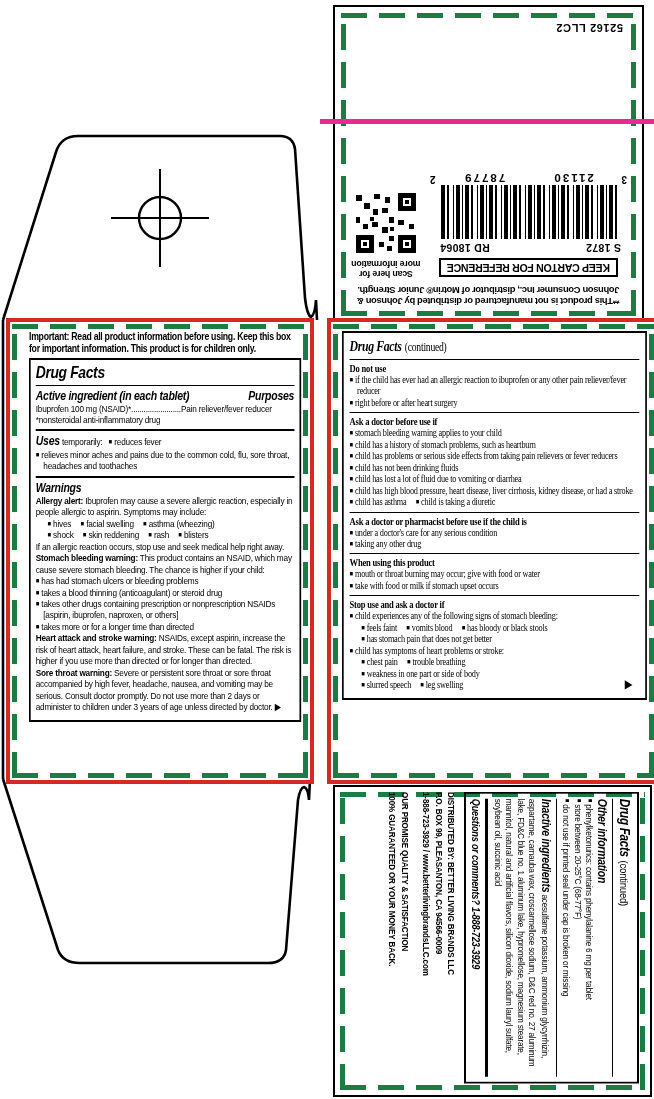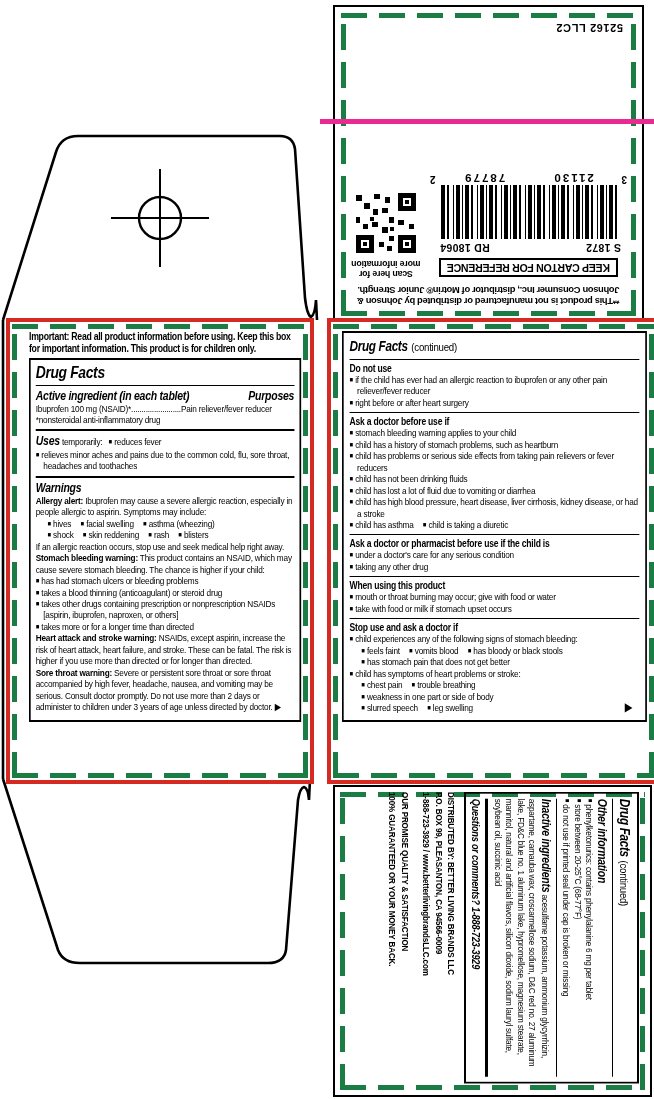--- a/index.html
+++ b/index.html
@@ -58,21 +58,21 @@
   #lp .gdash,#rp .gdash{inset:2px;}
   .lp-content{position:absolute;left:11px;top:9px;right:9px;bottom:9px;padding-left:8px;}
   .imp{font-weight:700;font-size:10.4px;line-height:1.13;letter-spacing:-0.35px;}
   .dfbox{border:2.5px solid #000;margin-top:3px;padding:1px 6px 3px;background:#fff;}
   .df-title{font-style:italic;font-weight:700;font-size:16.5px;letter-spacing:-0.4px;
             padding:2px 0 3px;border-bottom:1.5px solid #000;}
   .sec{padding:3px 0 4px;position:relative;}
   .sec + .sec{border-top:2px solid #000;}
   .actrow{display:flex;justify-content:space-between;align-items:baseline;}
   
-  .rp-content{position:absolute;left:11px;top:9px;right:9px;bottom:9px;}
+  .rp-content{position:absolute;left:11px;top:9px;right:9px;bottom:9px;font-family:Liberation Serif, serif;}
   .rpbox{border:2.5px solid #000;padding:1px 7px 3px;background:#fff;position:relative;}
   .rp-head{padding:3px 0 4px;border-bottom:1.5px solid #000;}
   .rp-title{font-style:italic;font-weight:700;font-size:14px;letter-spacing:-0.4px;}
   .rp-cont{font-weight:400;font-size:11.5px;letter-spacing:-0.3px;}
   .rsec{padding:3px 0 4px;position:relative;}
   .rsec + .rsec{border-top:1.5px solid #000;}
   
   #bp{left:333px;top:785px;width:315px;height:308px;border:2.5px solid #000;}
   #bp .gdash{inset:5px;}
   .rotor{position:absolute;left:7px;top:5px;width:292px;height:297px;

